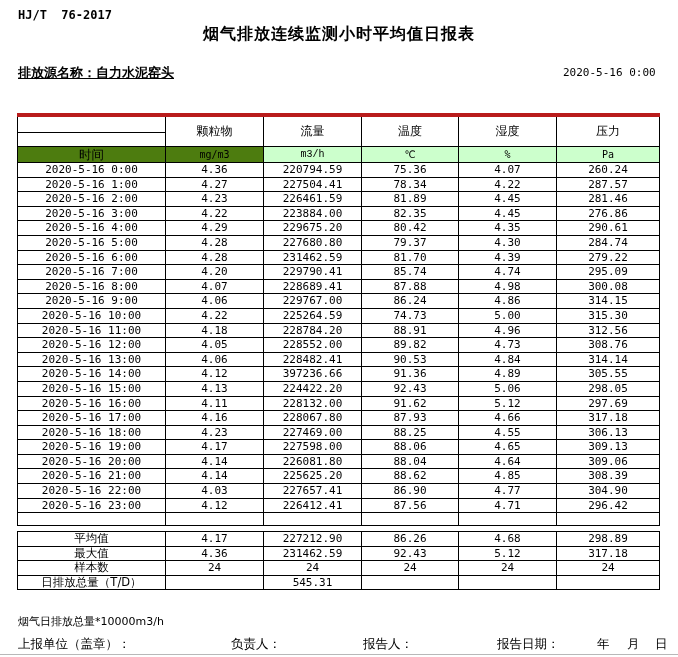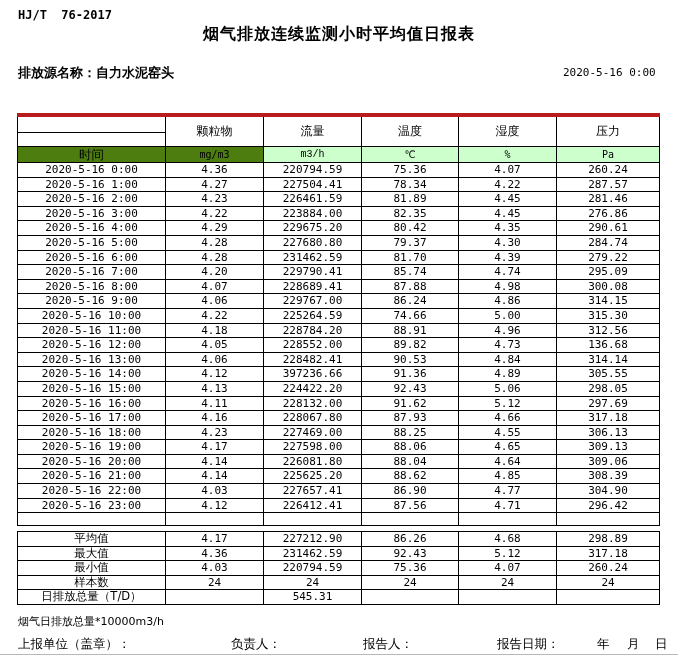--- a/index.html
+++ b/index.html
@@ -4,21 +4,21 @@
 <style>
   html,body{margin:0;padding:0;background:#fff;}
   #page{
     position:relative;width:678px;height:657px;background:#ffffff;
     font-family:"DejaVu Sans","Liberation Sans",sans-serif;color:#000;overflow:hidden;
   }
   .mono{font-family:"DejaVu Sans Mono","DejaVu Sans",monospace;}
   .abs{position:absolute;}
   #doc-code{left:18px;top:8px;font-size:12px;font-weight:bold;white-space:pre;}
   #title{left:0;top:24px;width:678px;text-align:center;font-size:16px;font-weight:bold;letter-spacing:1px;}
-  #source-line{left:18px;top:64px;font-size:13px;font-weight:bold;white-space:pre;}
+  #source-line{left:18px;top:64px;font-size:13px;font-weight:bold;white-space:pre;text-decoration:underline;}
   #header-date{left:563px;top:66px;font-size:11px;}
   table{border-collapse:collapse;table-layout:fixed;background:#fff;}
   #main-table{position:absolute;top:113px;left:17px;width:642px;border-top:4px solid #b91c1c;}
   #summary-table{position:absolute;top:531px;left:17px;width:642px;}
   td{border:1px solid #000;text-align:center;padding:0;overflow:hidden;white-space:nowrap;
      height:13.6px;line-height:13.6px;font-size:11px;}
   .hname{font-size:12px;height:14px;line-height:14px;}
   tr.hdr-a td{height:15px;line-height:15px;}
   tr.hdr-b td{height:13px;line-height:13px;}
   tr.units td{background:#ccffcc;height:15px;line-height:15px;}
@@ -156,39 +156,39 @@
           <td class="mono">4.06</td>
           <td class="mono">229767.00</td>
           <td class="mono">86.24</td>
           <td class="mono">4.86</td>
           <td class="mono">314.15</td>
         </tr>
         <tr>
           <td class="mono">2020-5-16 10:00</td>
           <td class="mono">4.22</td>
           <td class="mono">225264.59</td>
-          <td class="mono">74.66</td>
+          <td class="mono">74.73</td>
           <td class="mono">5.00</td>
           <td class="mono">315.30</td>
         </tr>
         <tr>
           <td class="mono">2020-5-16 11:00</td>
           <td class="mono">4.18</td>
           <td class="mono">228784.20</td>
           <td class="mono">88.91</td>
           <td class="mono">4.96</td>
           <td class="mono">312.56</td>
         </tr>
         <tr>
           <td class="mono">2020-5-16 12:00</td>
           <td class="mono">4.05</td>
           <td class="mono">228552.00</td>
           <td class="mono">89.82</td>
           <td class="mono">4.73</td>
-          <td class="mono">136.68</td>
+          <td class="mono">308.76</td>
         </tr>
         <tr>
           <td class="mono">2020-5-16 13:00</td>
           <td class="mono">4.06</td>
           <td class="mono">228482.41</td>
           <td class="mono">90.53</td>
           <td class="mono">4.84</td>
           <td class="mono">314.14</td>
         </tr>
         <tr>
@@ -302,28 +302,20 @@
           <td class="mono">4.68</td>
           <td class="mono">298.89</td>
         </tr>
         <tr>
           <td class="label-cell">最大值</td>
           <td class="mono">4.36</td>
           <td class="mono">231462.59</td>
           <td class="mono">92.43</td>
           <td class="mono">5.12</td>
           <td class="mono">317.18</td>
-        </tr>
-        <tr>
-          <td class="label-cell">最小值</td>
-          <td class="mono">4.03</td>
-          <td class="mono">220794.59</td>
-          <td class="mono">75.36</td>
-          <td class="mono">4.07</td>
-          <td class="mono">260.24</td>
         </tr>
         <tr>
           <td class="label-cell">样本数</td>
           <td class="mono">24</td>
           <td class="mono">24</td>
           <td class="mono">24</td>
           <td class="mono">24</td>
           <td class="mono">24</td>
         </tr>
         <tr>

